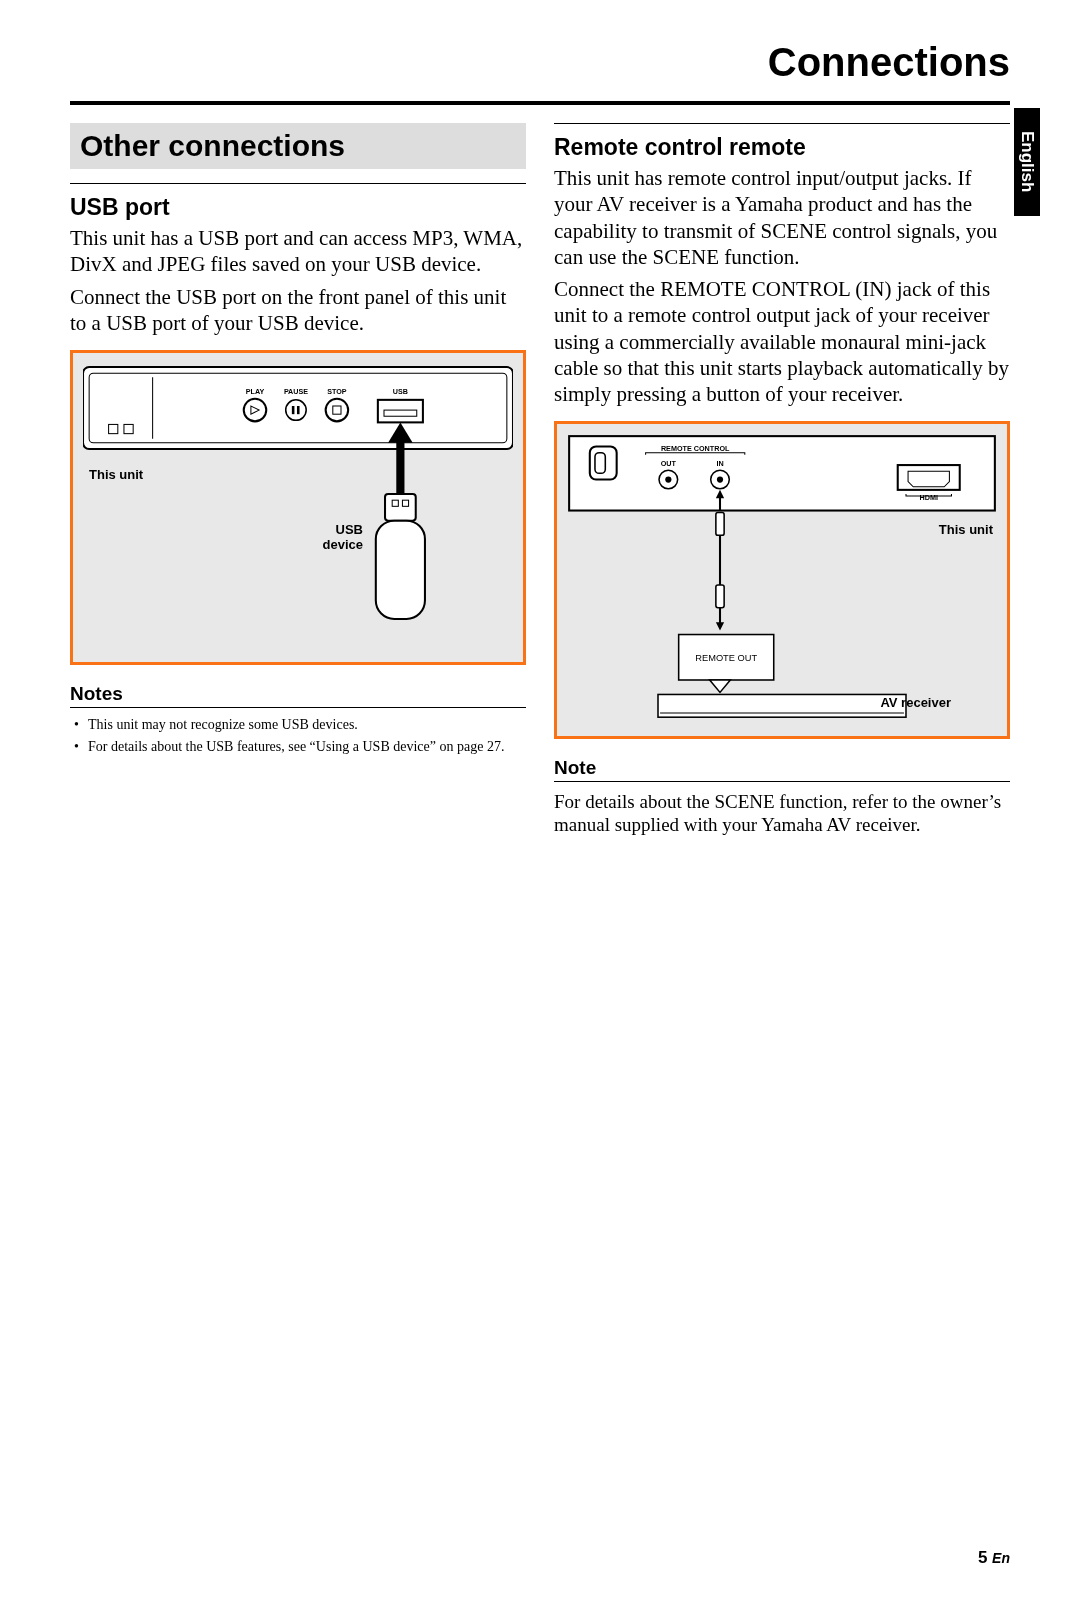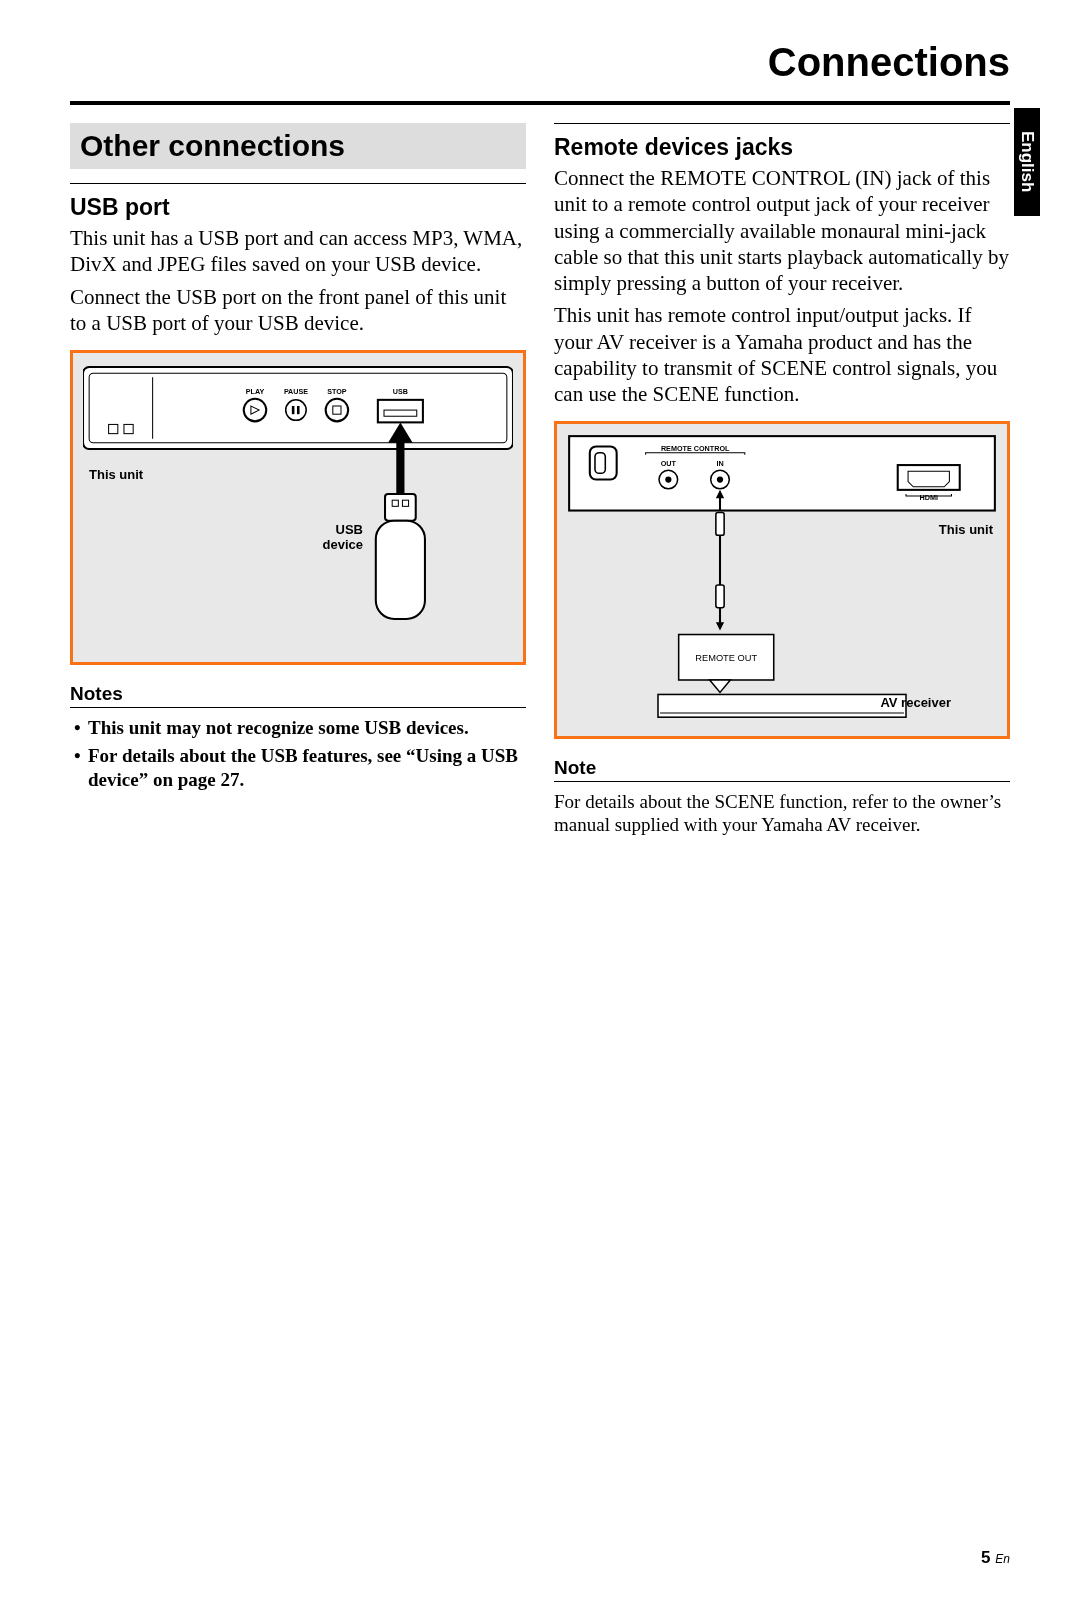--- a/index.html
+++ b/index.html
@@ -51,26 +51,25 @@
     font-weight: bold;
     font-size: 19px;
     border-bottom: 1px solid #000;
     display: block;
     padding-bottom: 2px;
     margin-top: 18px;
     margin-bottom: 8px;
   }
   ul.notes { list-style: none; padding-left: 4px; }
   ul.notes li {
-    font-size: 19px;
+    font-size: 14px;
     line-height: 1.25;
     padding-left: 14px;
     position: relative;
     margin-bottom: 4px;
-    font-weight: bold;
   }
   ul.notes li::before {
     content: "•";
     position: absolute;
     left: 0;
   }
   .note-text { font-size: 19px; line-height: 1.25; }
   .diagram-box {
     background: #e8e8e8;
     border: 3px solid #f97316;
@@ -100,21 +99,21 @@
     justify-content: center;
   }
   .page-num {
     position: absolute;
     bottom: 50px;
     right: 70px;
     font-family: Arial, Helvetica, sans-serif;
     font-weight: bold;
     font-size: 17px;
   }
-  .page-num .suffix { font-style: italic; font-weight: normal; font-size: 12px; }
+  .page-num .suffix { font-style: italic; font-weight: bold; font-size: 14px; }
   .col-right-divider { border-top: 1px solid #000; margin-bottom: 10px; }
 </style>
 </head>
 <body>
 
 <div class="chapter-title">Connections</div>
 
 <div class="lang-tab">English</div>
 
 <div class="columns">
@@ -178,23 +177,23 @@
 
     <span class="notes-label">Notes</span>
     <ul class="notes">
       <li>This unit may not recognize some USB devices.</li>
       <li>For details about the USB features, see “Using a USB device” on page 27.</li>
     </ul>
   </div>
 
   <div class="col">
     <div class="col-right-divider"></div>
-    <div class="subhead">Remote devices jacks</div>
+    <div class="subhead">Remote control remote</div>
+    <p class="body-text">This unit has remote control input/output jacks. If your AV receiver is a Yamaha product and has the capability to transmit of SCENE control signals, you can use the SCENE function.</p>
     <p class="body-text">Connect the REMOTE CONTROL (IN) jack of this unit to a remote control output jack of your receiver using a commercially available monaural mini-jack cable so that this unit starts playback automatically by simply pressing a button of your receiver.</p>
-    <p class="body-text">This unit has remote control input/output jacks. If your AV receiver is a Yamaha product and has the capability to transmit of SCENE control signals, you can use the SCENE function.</p>
 
     <div class="diagram-box" style="padding:8px;">
       <svg viewBox="0 0 420 280" width="100%">
 
         <rect x="4" y="4" width="412" height="72" fill="#fff" stroke="#000" stroke-width="2"></rect>
 
         <rect x="24" y="14" width="26" height="32" rx="6" fill="none" stroke="#000" stroke-width="2"></rect>
         <rect x="29" y="20" width="10" height="20" rx="4" fill="none" stroke="#000" stroke-width="1.5"></rect>
 
         <text x="126" y="18" text-anchor="middle" font-family="Arial" font-size="7" font-weight="bold">REMOTE CONTROL</text>

